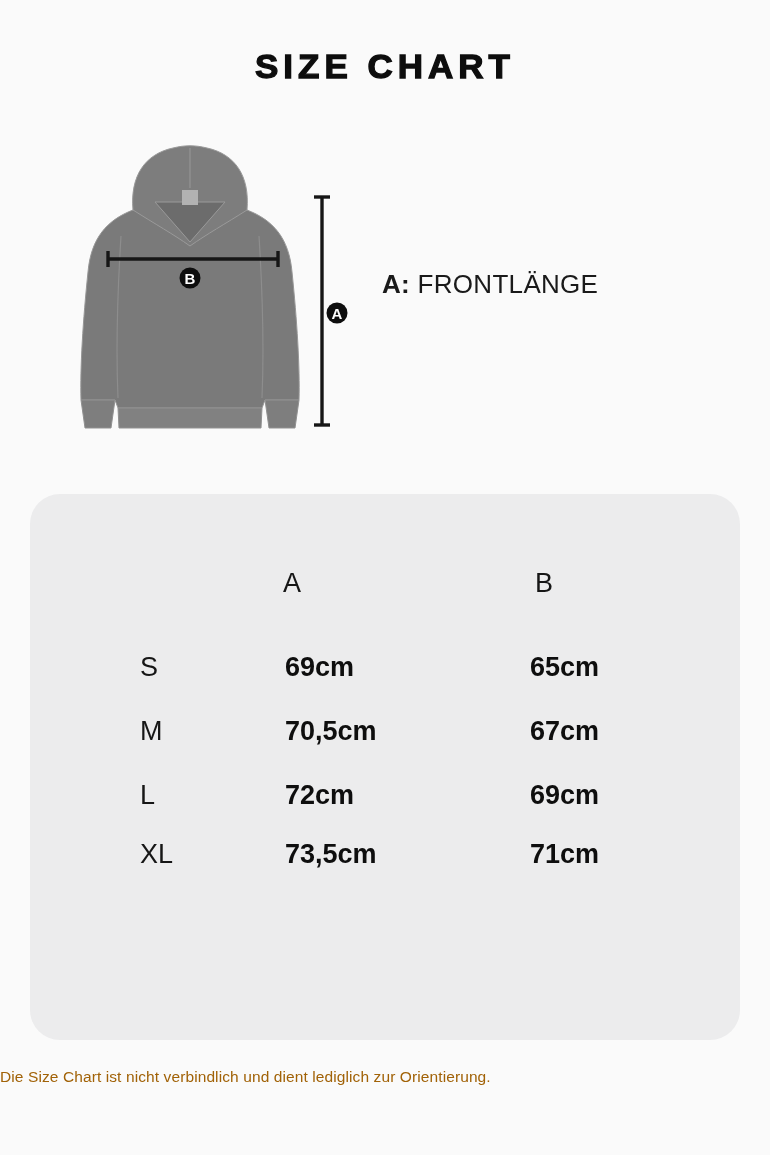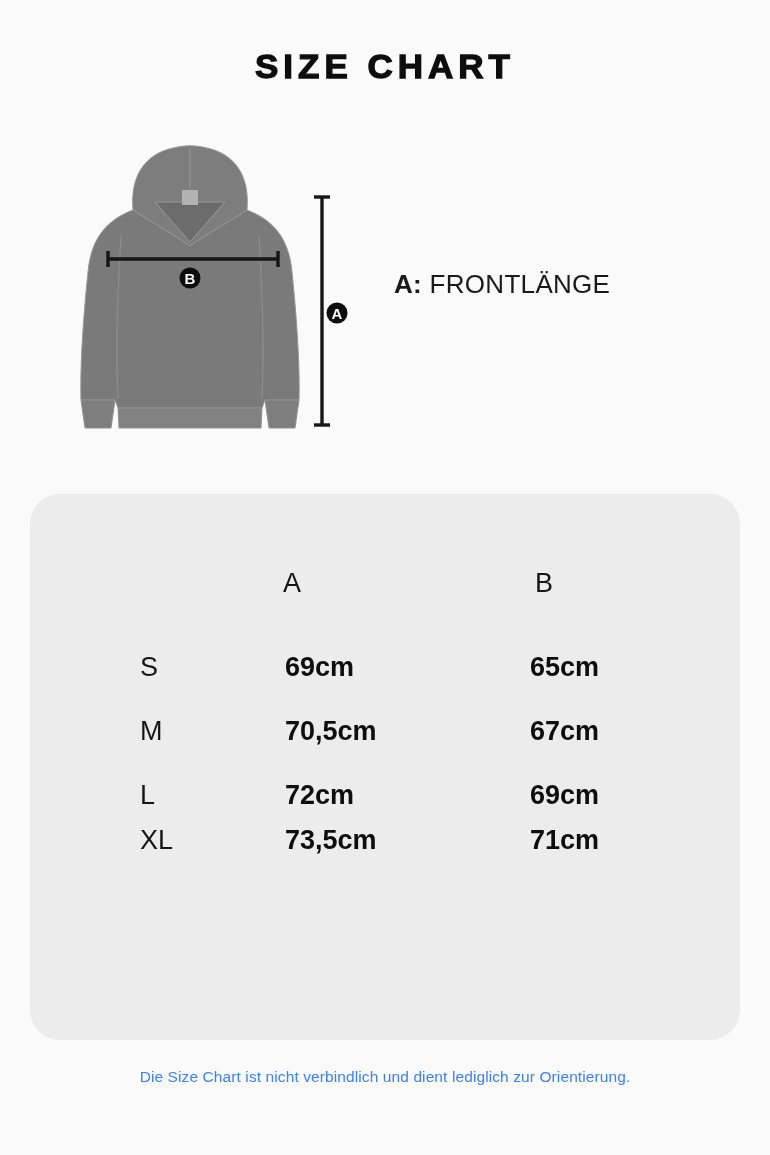--- a/index.html
+++ b/index.html
@@ -23,46 +23,46 @@
     -webkit-text-stroke:1.3px #0d0d0d;
     transform:scaleY(0.97);
   }
 
   
   .diagram{position:absolute;left:75px;top:140px;width:280px;height:295px;}
   .diagram svg{display:block;width:280px;height:295px;}
 
   
   .legend{
-    position:absolute;left:394px;top:268px;width:360px;
+    position:absolute;left:382px;top:268px;width:360px;
     font-size:26px;line-height:33px;color:#1a1a1a;
     letter-spacing:0.3px;white-space:nowrap;
   }
   .legend .row{display:block;}
   .legend .key{font-weight:700;}
 
   
   .card{
     position:absolute;left:30px;top:494px;width:710px;height:546px;
     background:#ececed;border-radius:30px;
   }
   .card .hdr{position:absolute;font-size:27px;font-weight:400;color:#161616;}
   .hdr-a{left:253px;top:74px;width:60px;}
   .hdr-b{left:505px;top:74px;width:60px;}
   .trow{position:absolute;left:0;width:710px;height:40px;}
   .trow .cell{position:absolute;top:0;font-size:27px;white-space:nowrap;}
   .cell.size{left:110px;font-weight:400;color:#161616;}
   .cell.val-a{left:255px;font-weight:700;color:#0e0e0e;}
   .cell.val-b{left:500px;font-weight:700;color:#0e0e0e;text-align:right;}
-  .r0{top:158px;} .r1{top:222px;} .r2{top:286px;} .r3{top:331px;padding-left:26px;} .r4{top:415px;}
+  .r0{top:158px;} .r1{top:222px;} .r2{top:286px;} .r3{top:345px;padding-left:26px;} .r4{top:415px;}
 
   
   .footer{
     position:absolute;left:0;top:1068px;width:770px;
-    text-align:center;font-size:15.5px;color:#3b82f6;letter-spacing:0.1px;
+    text-align:left;font-size:15.5px;color:#a16207;letter-spacing:0.1px;
   }
 </style>
 </head>
 <body>
 
 <div class="page">
 
   <div class="title">SIZE CHART</div>
 
   <div class="diagram">

